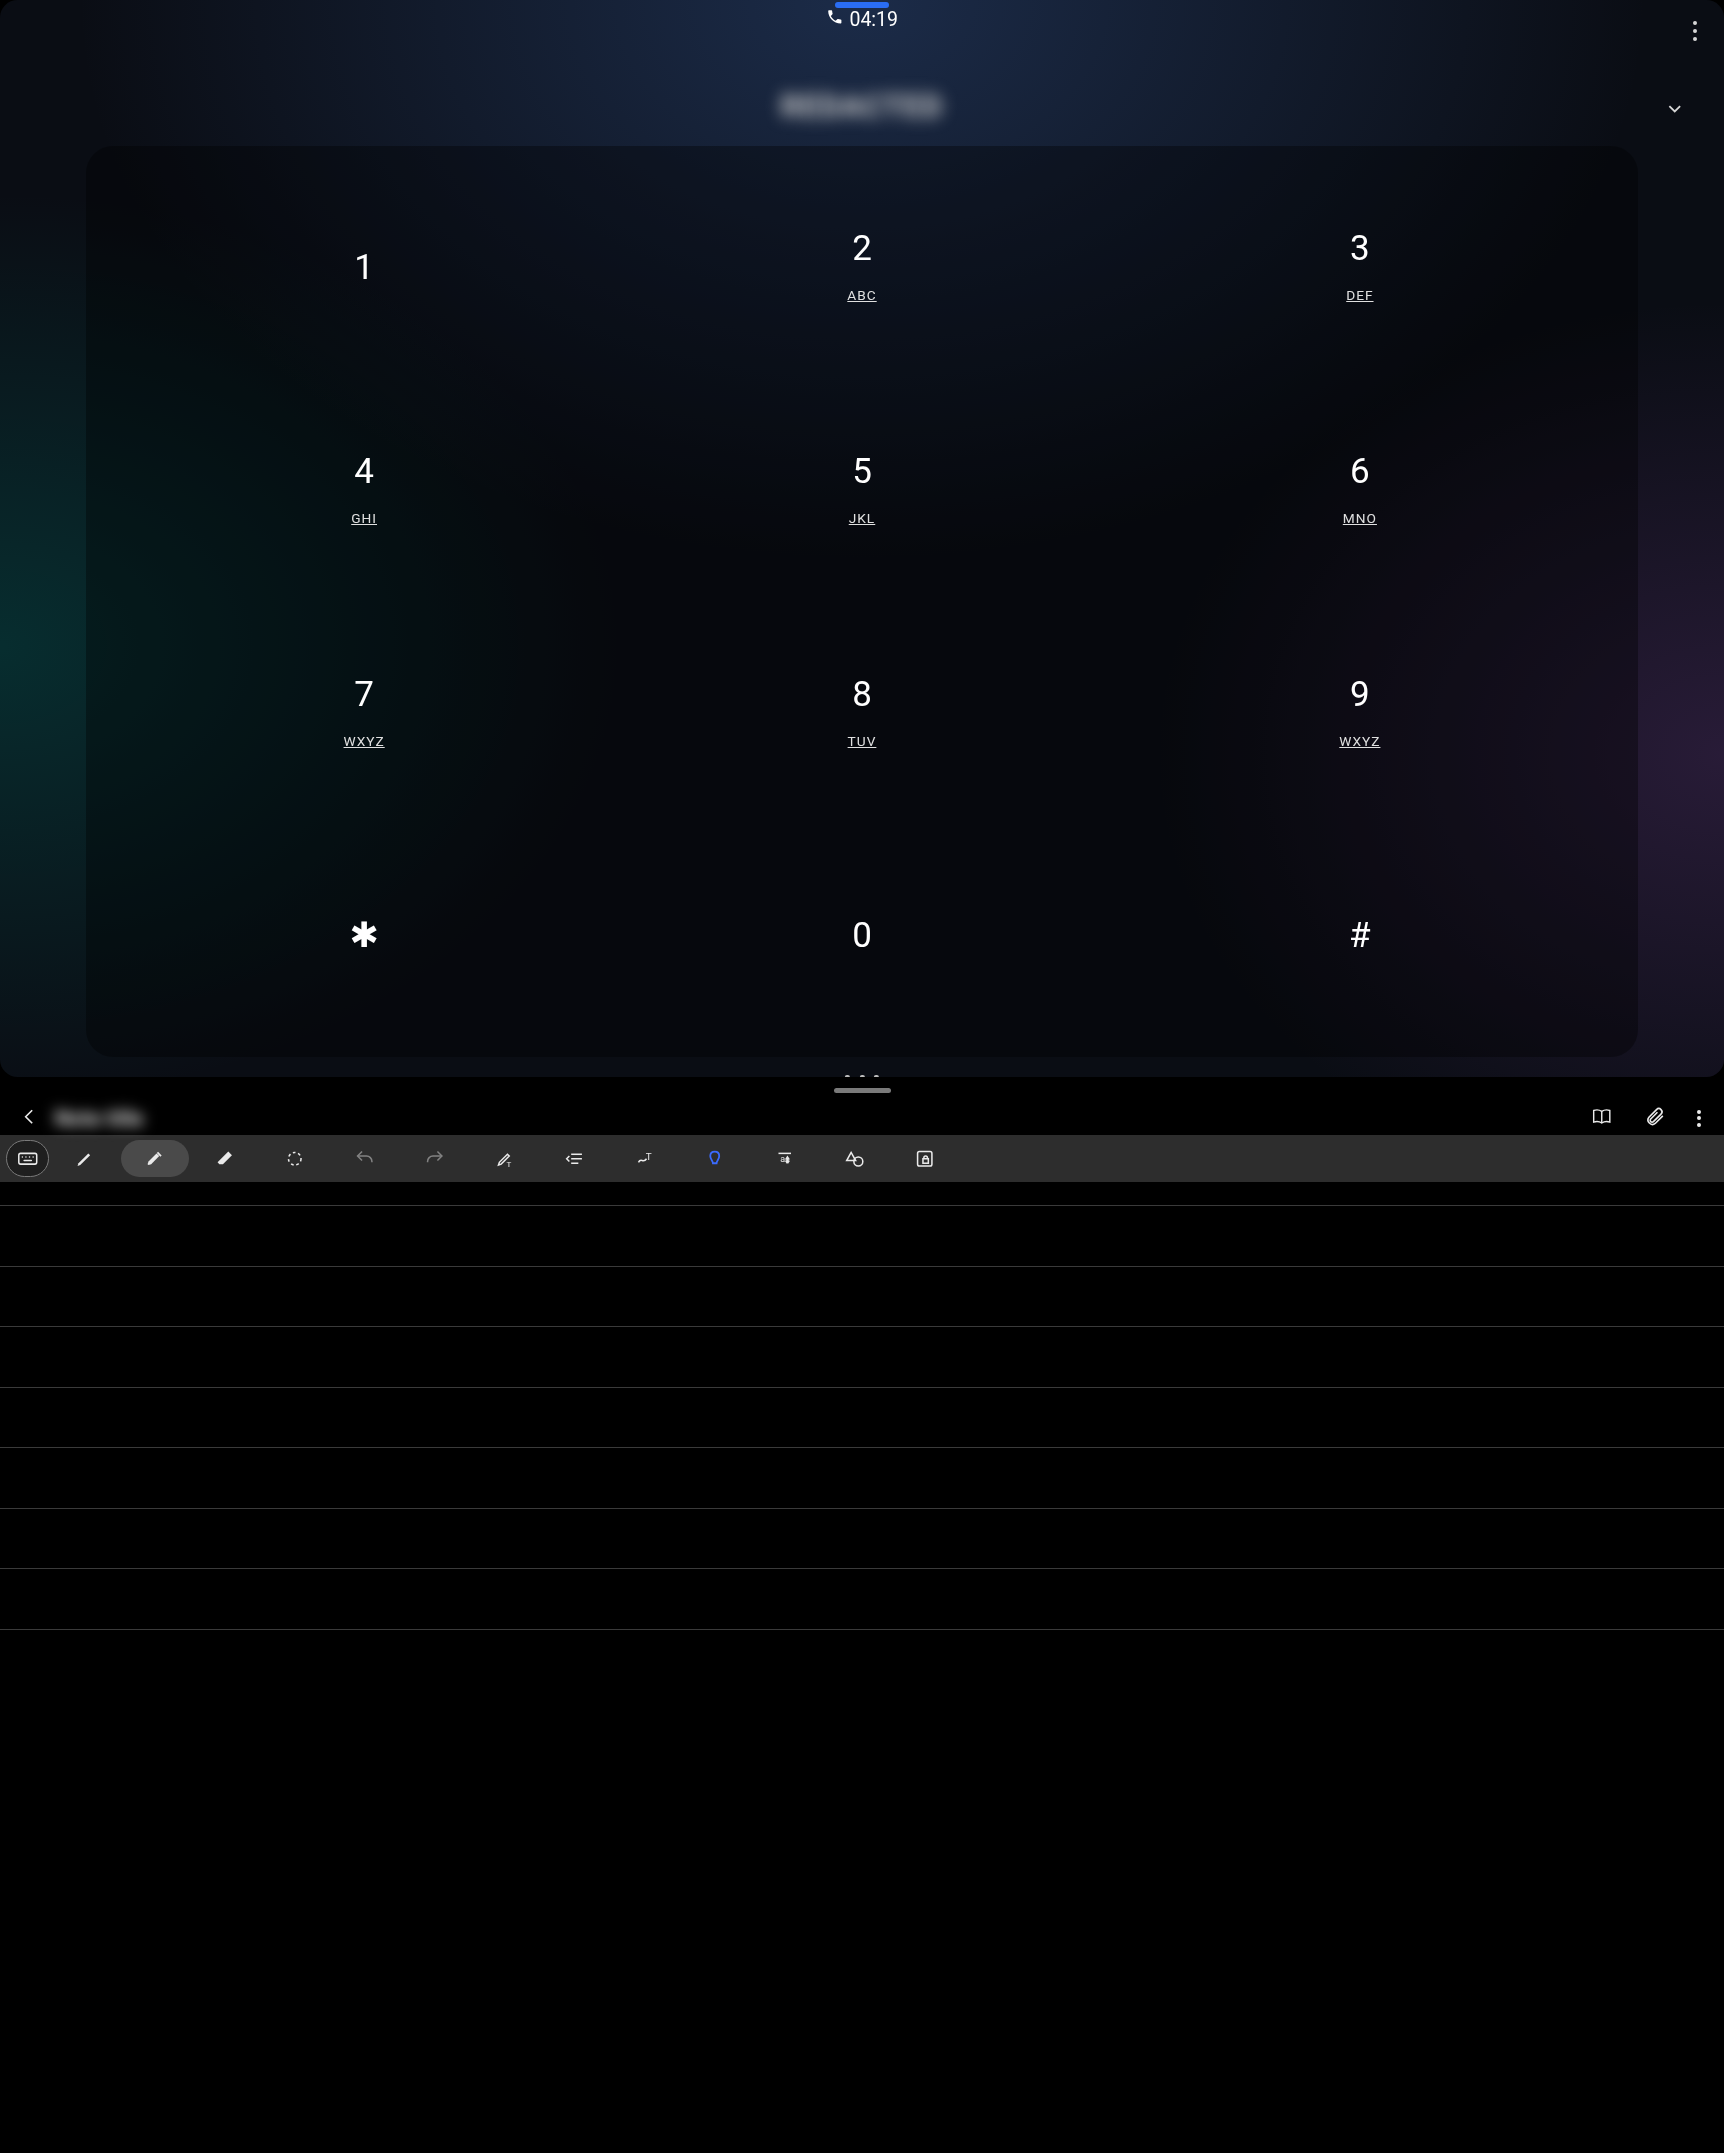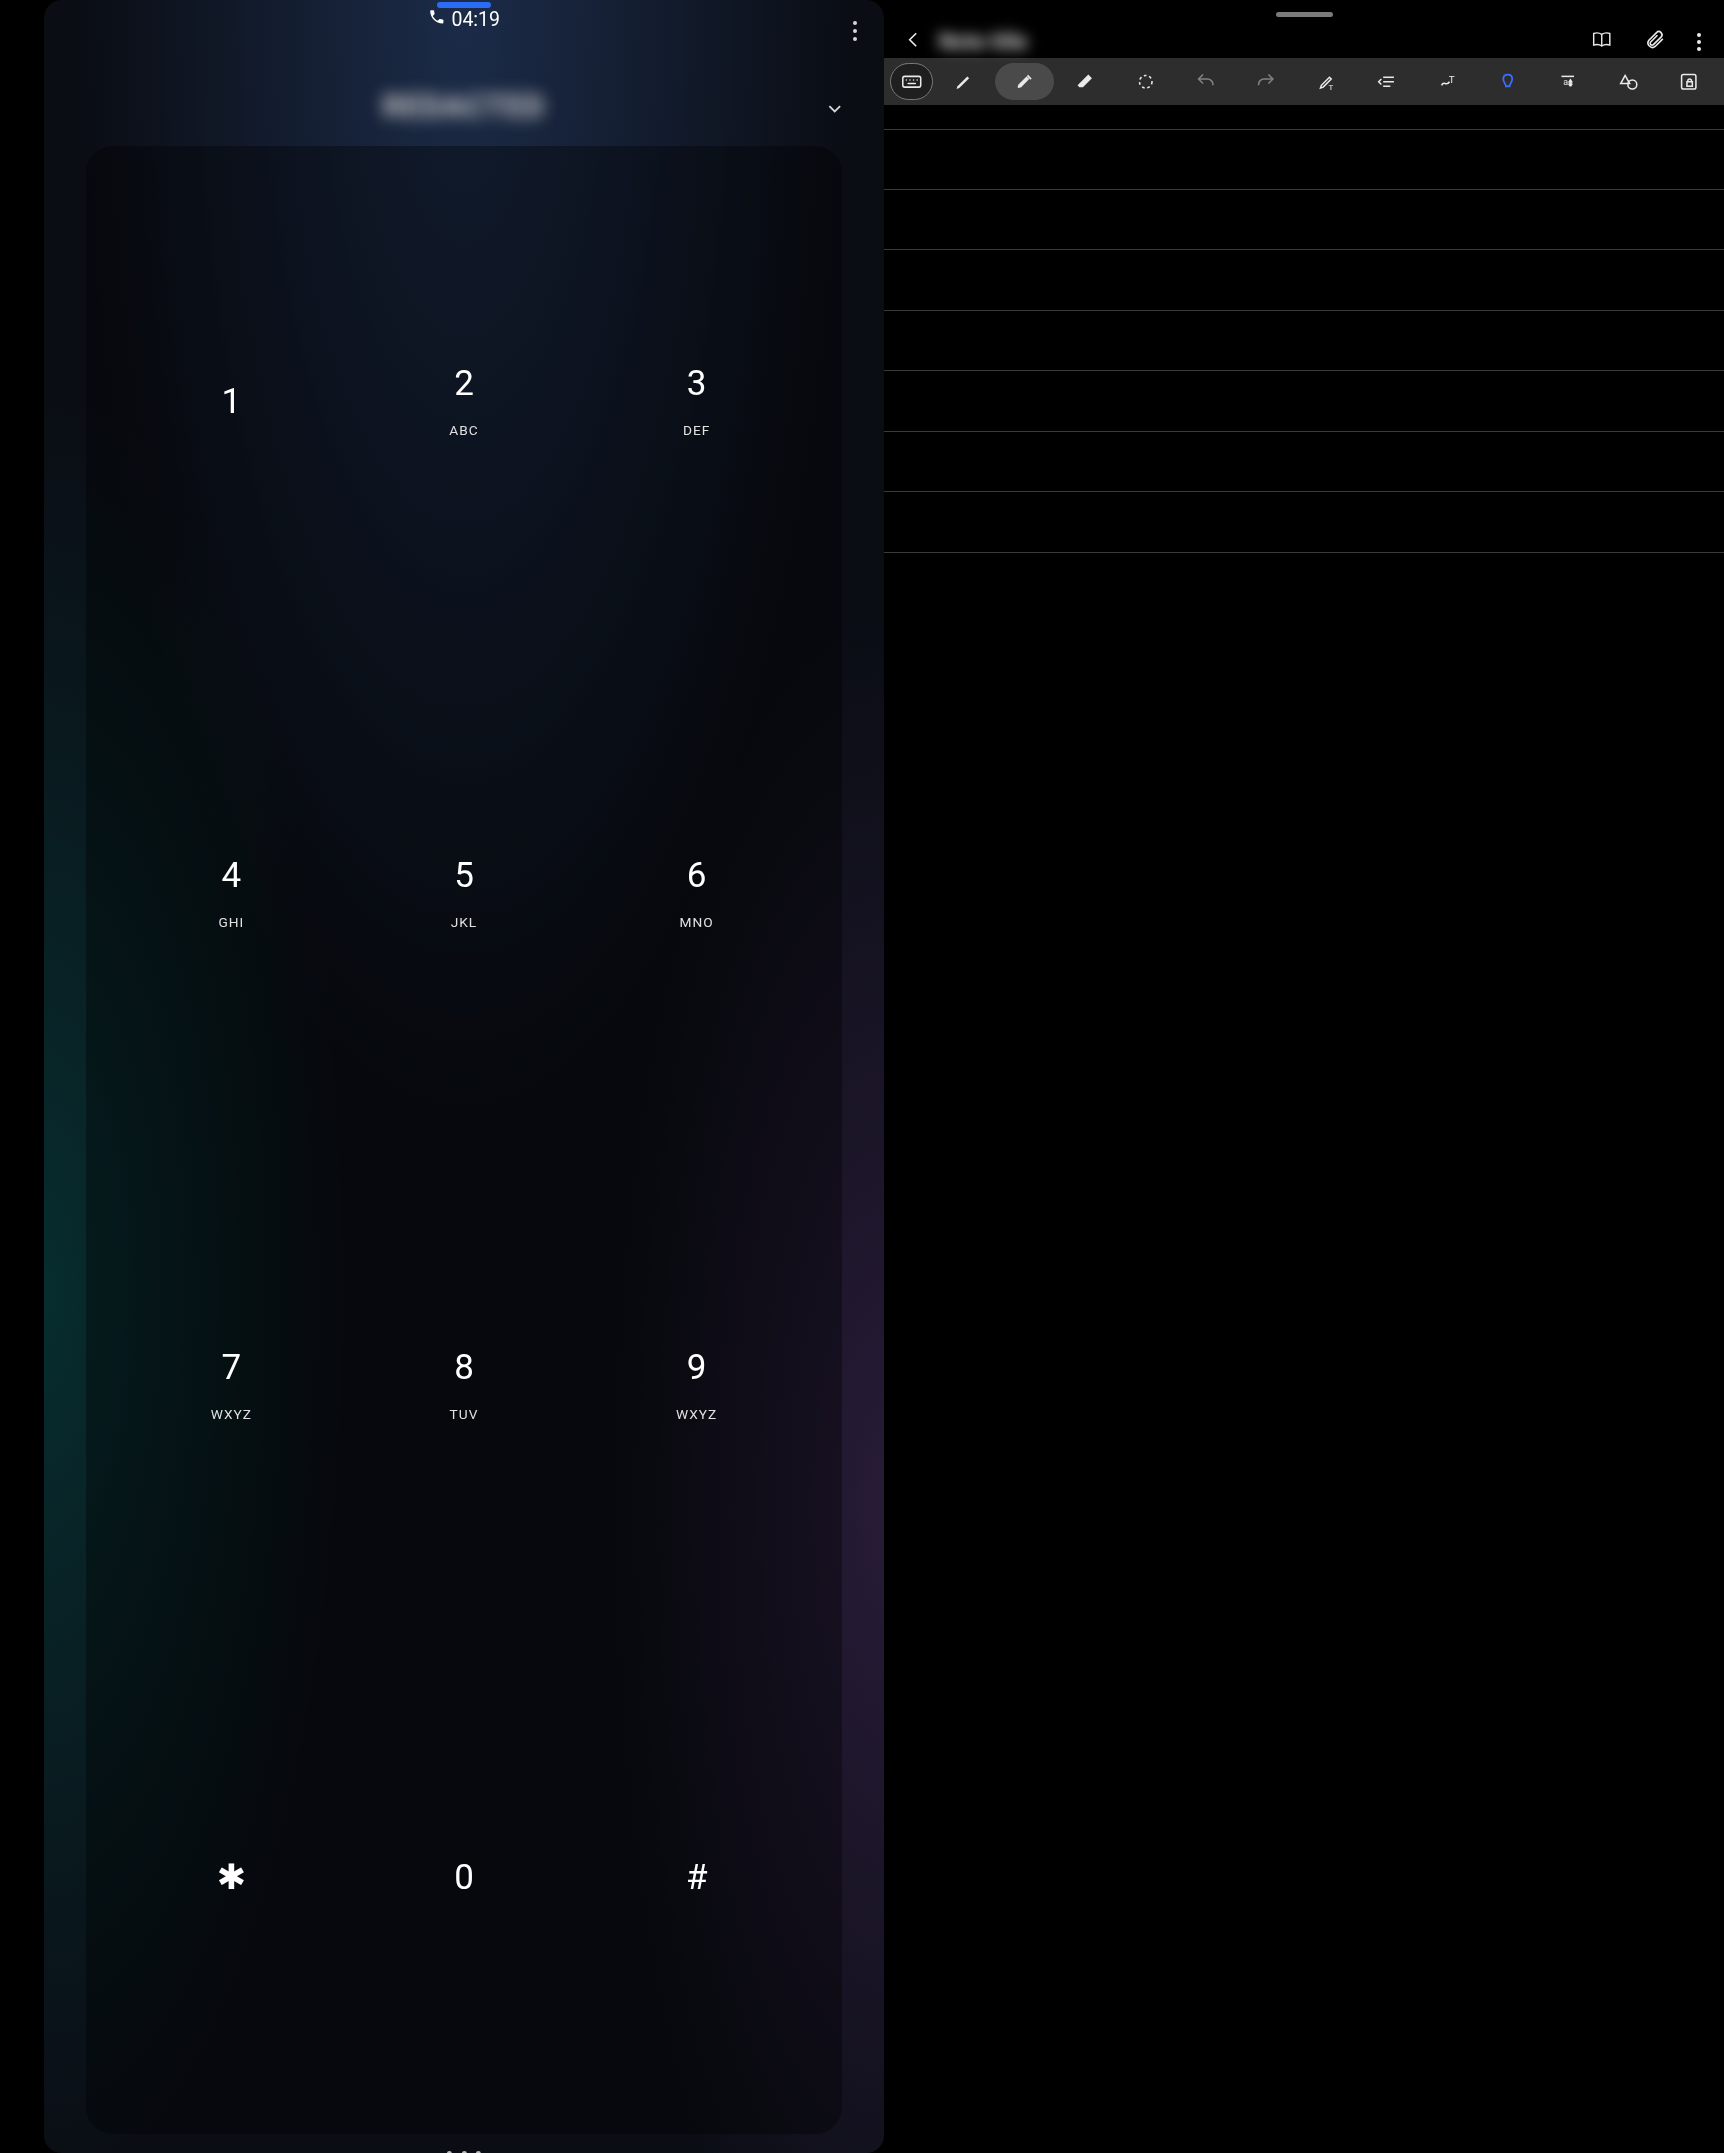--- a/index.html
+++ b/index.html
@@ -8,22 +8,21 @@
     height: 100%;
     background: #000;
     font-family: -apple-system, "Segoe UI", Roboto, sans-serif;
     color: #fff;
     overflow: hidden;
   }
   .screen {
     width: 100%;
     height: 100%;
     display: flex;
-    flex-direction: row;
-    padding-left: 44px;
+    flex-direction: column;
   }
 
   
   .phone-pane {
     position: relative;
     flex: 0 0 50%;
     border-radius: 17.6px;
     overflow: hidden;
     background:
       radial-gradient(ellipse 70% 80% at 50% 0%, rgba(60,100,170,0.35), transparent 65%),
@@ -101,20 +100,21 @@
     font-size: 35px;
     font-weight: 400;
     color: #fff;
     line-height: 1;
   }
   .key .sub {
     font-size: 13.7px;
     color: #e0e0e0;
     margin-top: 21px;
     letter-spacing: 1px;
+    text-decoration: underline;
   }
 
   .dots-split {
     position: absolute;
     bottom: -2.9px; left: 50%;
     transform: translateX(-50%);
     display: flex; gap: 9.8px;
   }
   .dots-split span { width: 4.9px; height: 4.9px; background: #bdbdbd; border-radius: 50%; }
 

